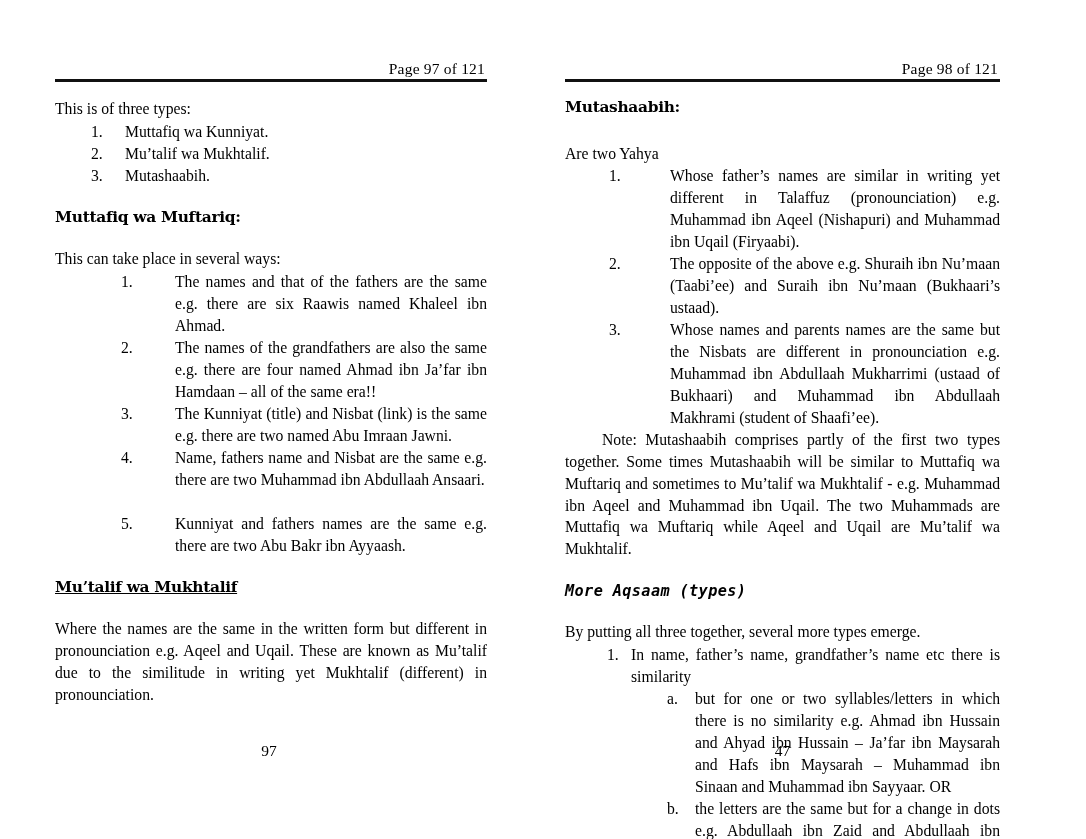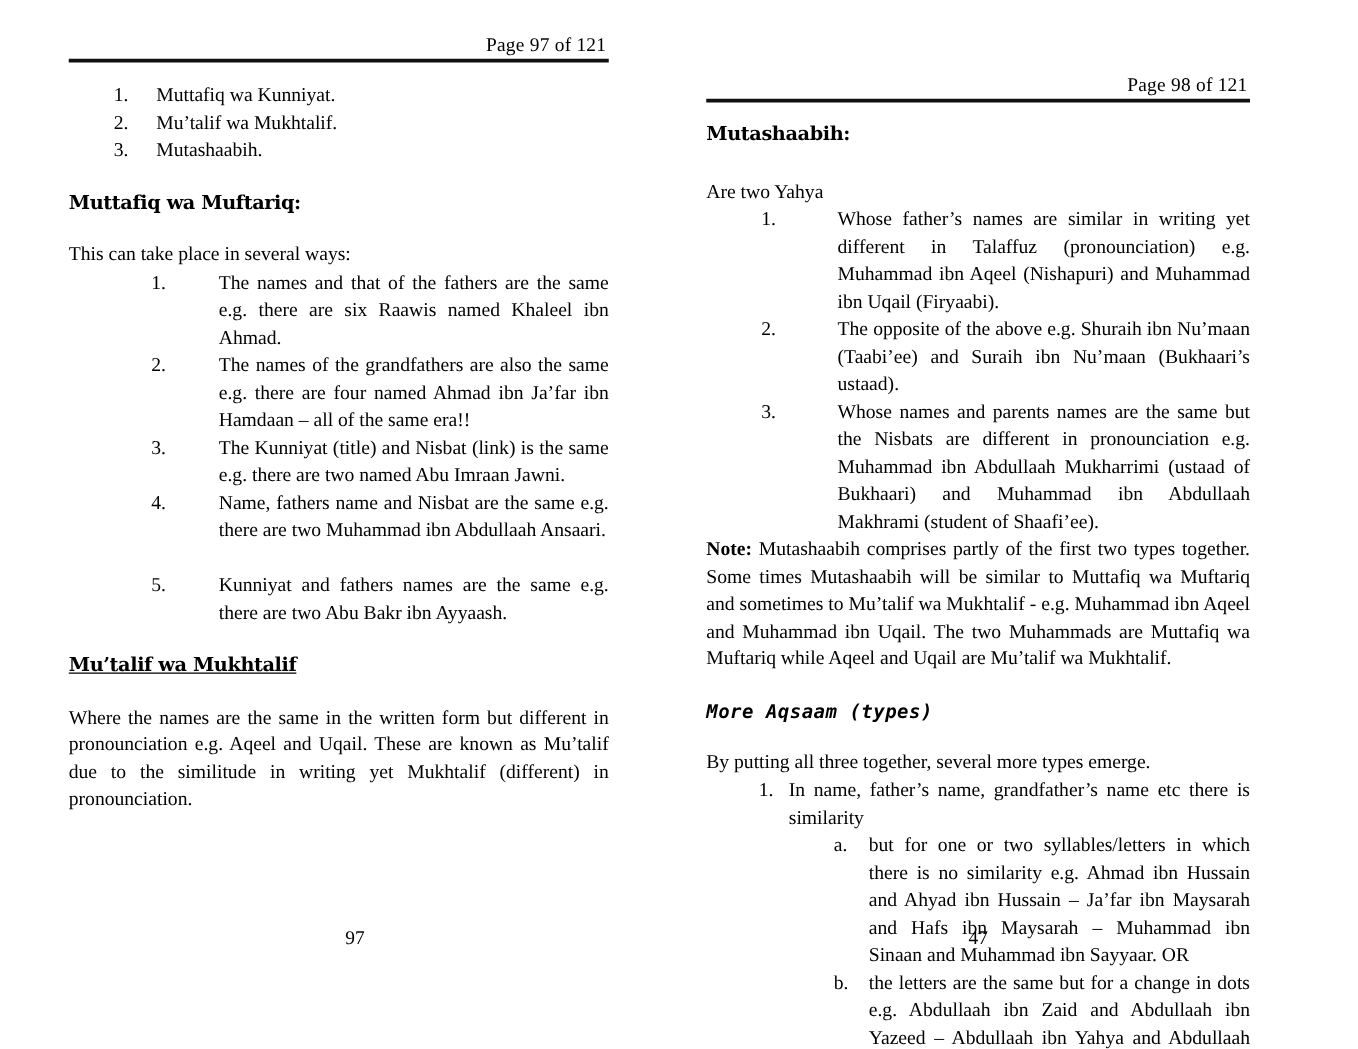--- a/index.html
+++ b/index.html
@@ -24,21 +24,21 @@
     flex-direction: row;
   }
 
   .page {
     position: relative;
     box-sizing: border-box;
     height: 839px;
   }
   .page-left {
     width: 543px;
-    padding: 28px 56px 0 55px;
+    padding: 60px 56px 0 55px;
   }
   .page-right {
     width: 543px;
     padding: 60px 86px 0 22px;
   }
 
   .running-head {
     text-align: right;
     font-size: 15.5px;
     line-height: 1.1;
@@ -182,41 +182,42 @@
     text-align: justify;
     margin: 0;
   }
   ol.alpha-sub > li > .mk {
     position: absolute;
     left: 102px;
     top: 0;
     width: 26px;
   }
 
-  .note-label { font-weight: bold; }
+  .note-label { font-weight: normal; margin-left: 37px; }
 
   .folio {
     position: absolute;
     bottom: 79px;
     font-size: 15.5px;
     text-align: center;
   }
-  .folio-left  { left: 68px;  width: 432px; text-align: center; }
+  .folio-left  { left: 53px;  width: 432px; text-align: center; }
   .folio-right { left: 22px;  width: 435px; }
 </style>
 </head>
 <body>
 
 <div class="spread">
 
   <div class="page page-left">
 
     <div class="running-head">Page 97 of 121</div>
     <hr class="head-rule">
 
+    <p class="lead">This is of three types:</p>
 
     <ol class="num-compact">
       <li>
         <span class="mk">1.</span>
         <span>Muttafiq wa Kunniyat.</span>
       </li>
       <li>
         <span class="mk">2.</span>
         <span>Mu’talif wa Mukhtalif.</span>
       </li>

